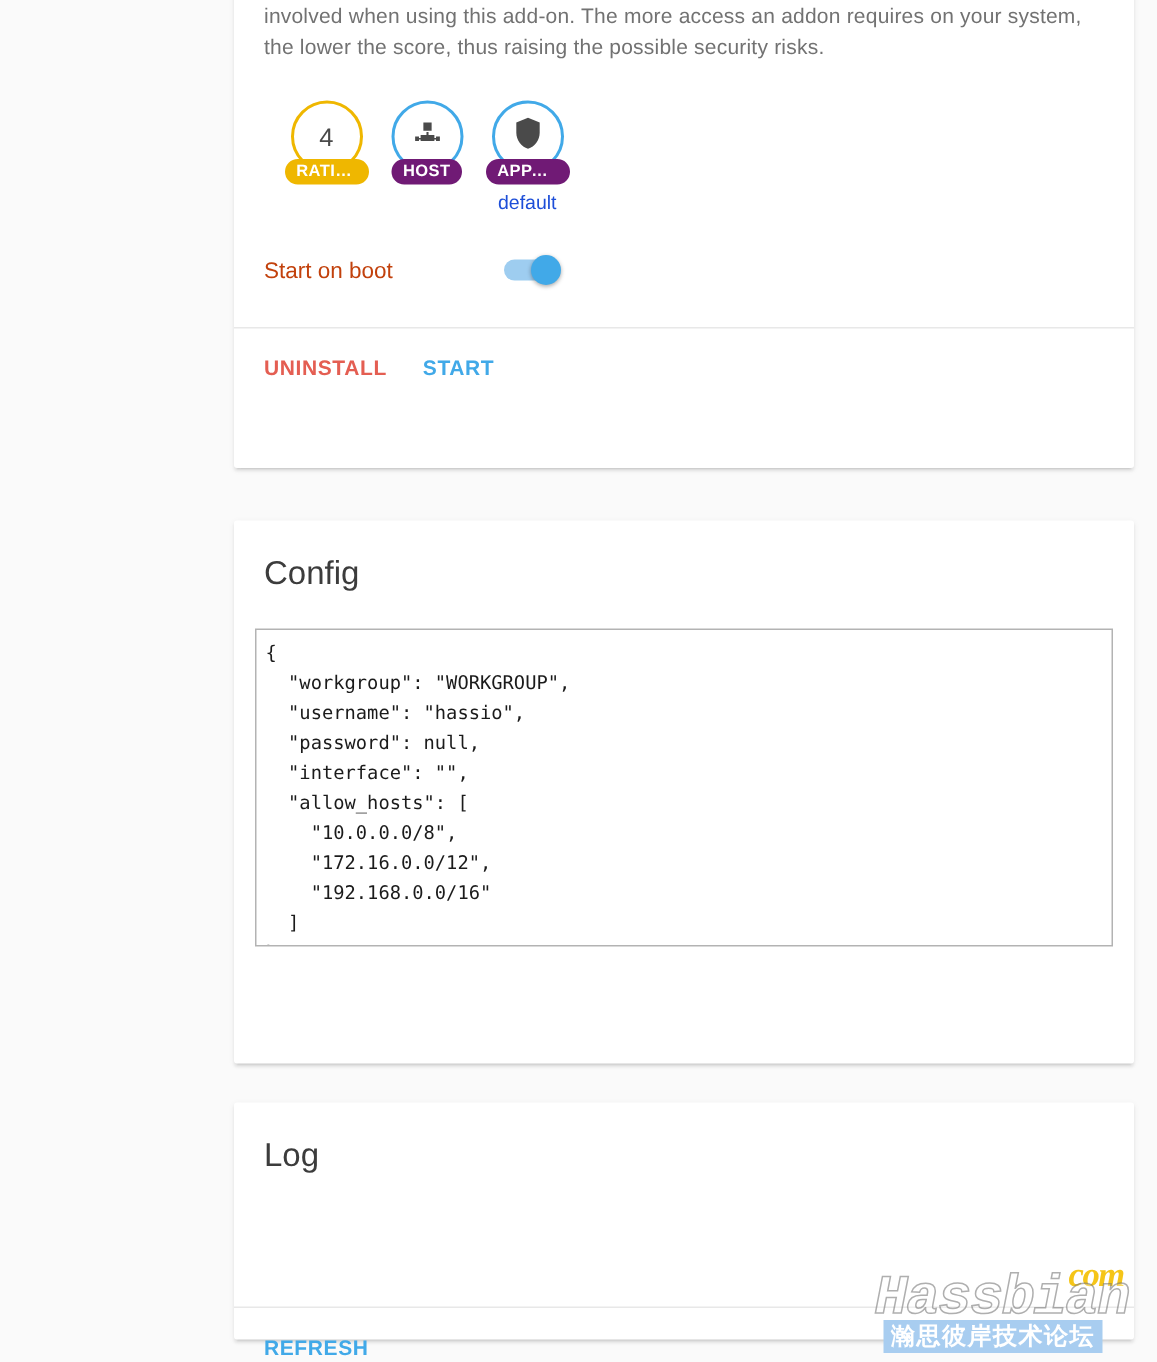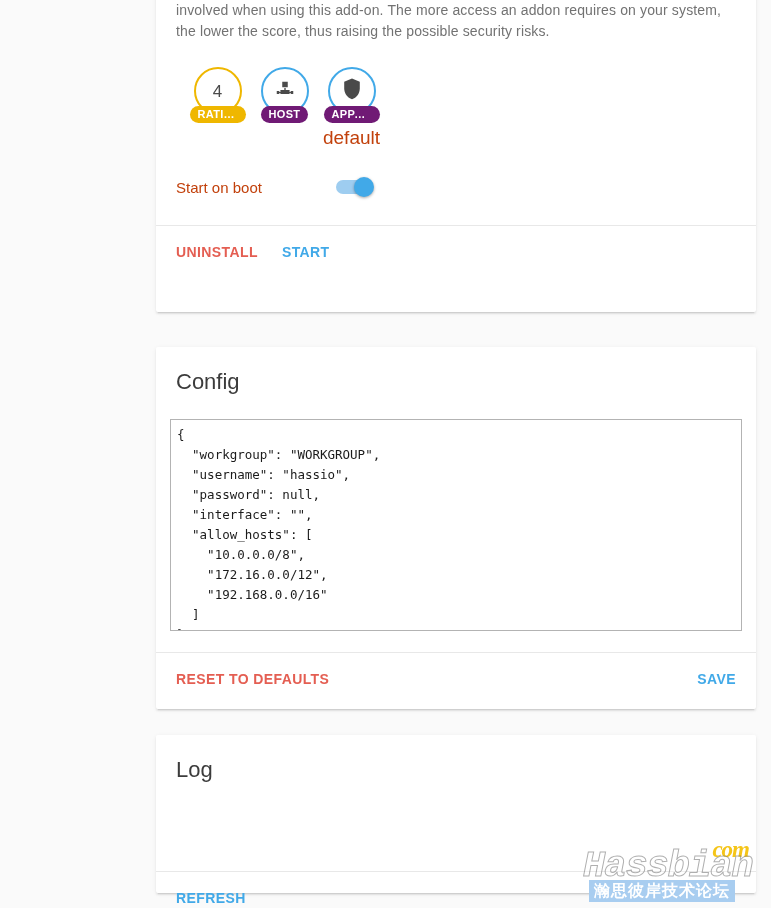--- a/index.html
+++ b/index.html
@@ -100,22 +100,22 @@
     white-space: nowrap;
     overflow: hidden;
     text-overflow: ellipsis;
     text-align: left;
     box-sizing: border-box;
   }
   .badge-label.amber { background: #efb700; }
   .badge-label.blue  { background: #701a75; }
   .badge-sub {
     margin-top: 4px;
-    font-size: 19px;
-    color: #c2410c;
+    font-size: 13px;
+    color: #1d4ed8;
     white-space: nowrap;
   }
 
   
   .option-list {
     margin-top: 24px;
     width: 196px;
   }
   .option-row {
     display: flex;
@@ -333,25 +333,20 @@
   "username": "hassio",
   "password": null,
   "interface": "",
   "allow_hosts": [
     "10.0.0.0/8",
     "172.16.0.0/12",
     "192.168.0.0/16"
   ]
 }</textarea>
 
-    <div class="card-actions" style="margin-top:21px;">
-      <button class="text-button red">RESET TO DEFAULTS</button>
-      <span class="spacer"></span>
-      <button class="text-button blue">SAVE</button>
-    </div>
   </div>
 
   <div class="card" id="card-log">
     <h2 class="card-title">Log</h2>
     <div class="log-body"></div>
     <div class="card-actions">
       <button class="text-button blue">REFRESH</button>
     </div>
   </div>
 

